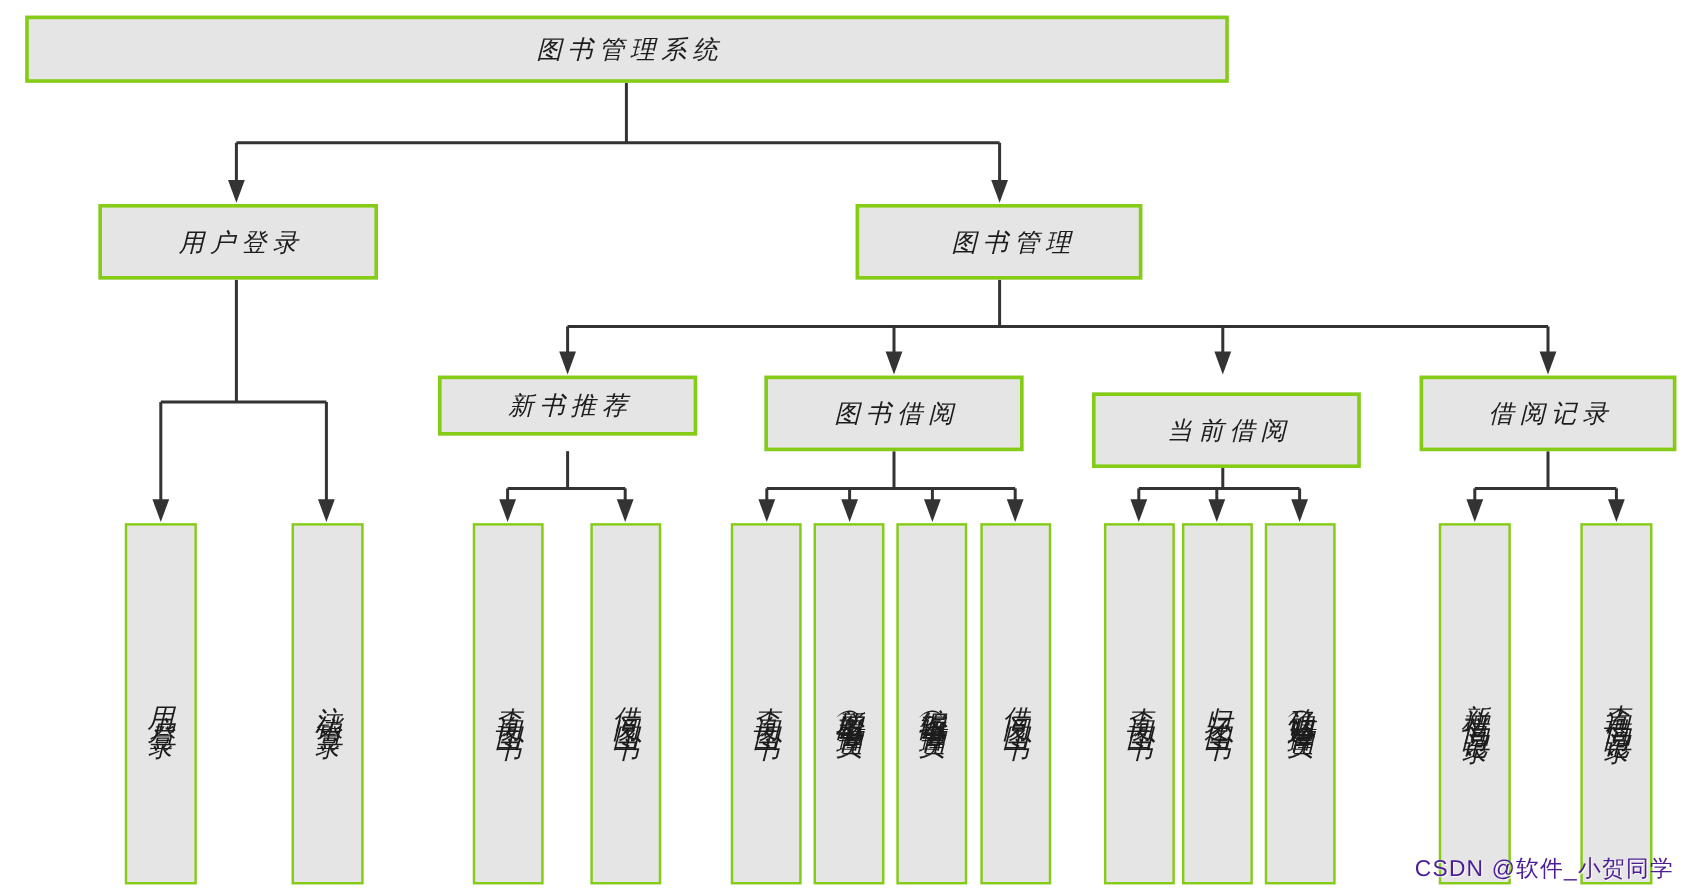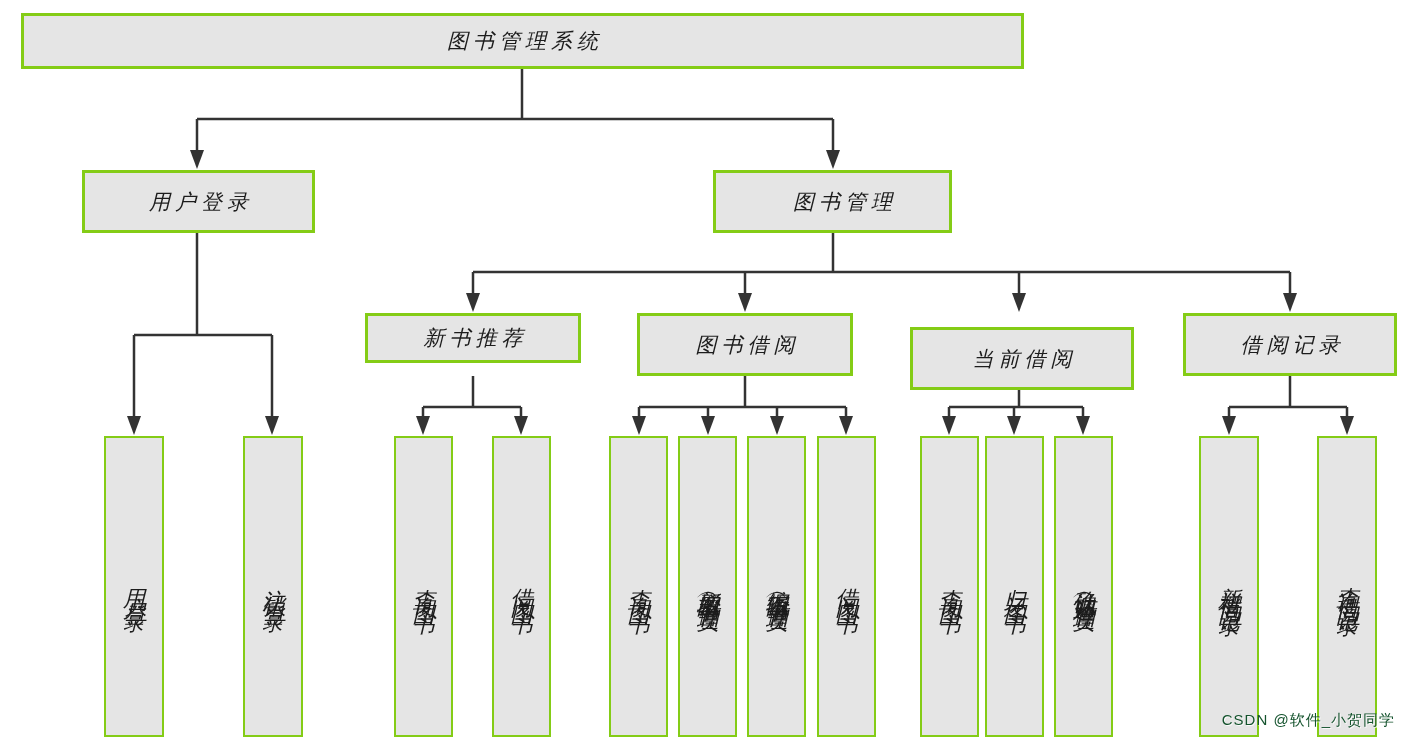--- a/index.html
+++ b/index.html
@@ -32,23 +32,23 @@
     letter-spacing:8px;
     text-indent:0;
     line-height:1;
     font-size:22px;
     white-space:normal;
   }
   .watermark{
     position:absolute;
     z-index:5;
     right:10px;top:711px;
-    font-size:15px;
+    font-size:19px;
     letter-spacing:1px;
-    color:#14532d;
+    color:#4c1d95;
     text-shadow:1px 1px 0 rgba(255,255,255,0.85);
   }
 </style>
 </head>
 <body>
 
 <div id="stage">
 
   <svg id="connectors" width="1405" height="747" viewBox="0 0 1405 747">
     <g stroke="#333333" stroke-width="2.5" fill="none">

